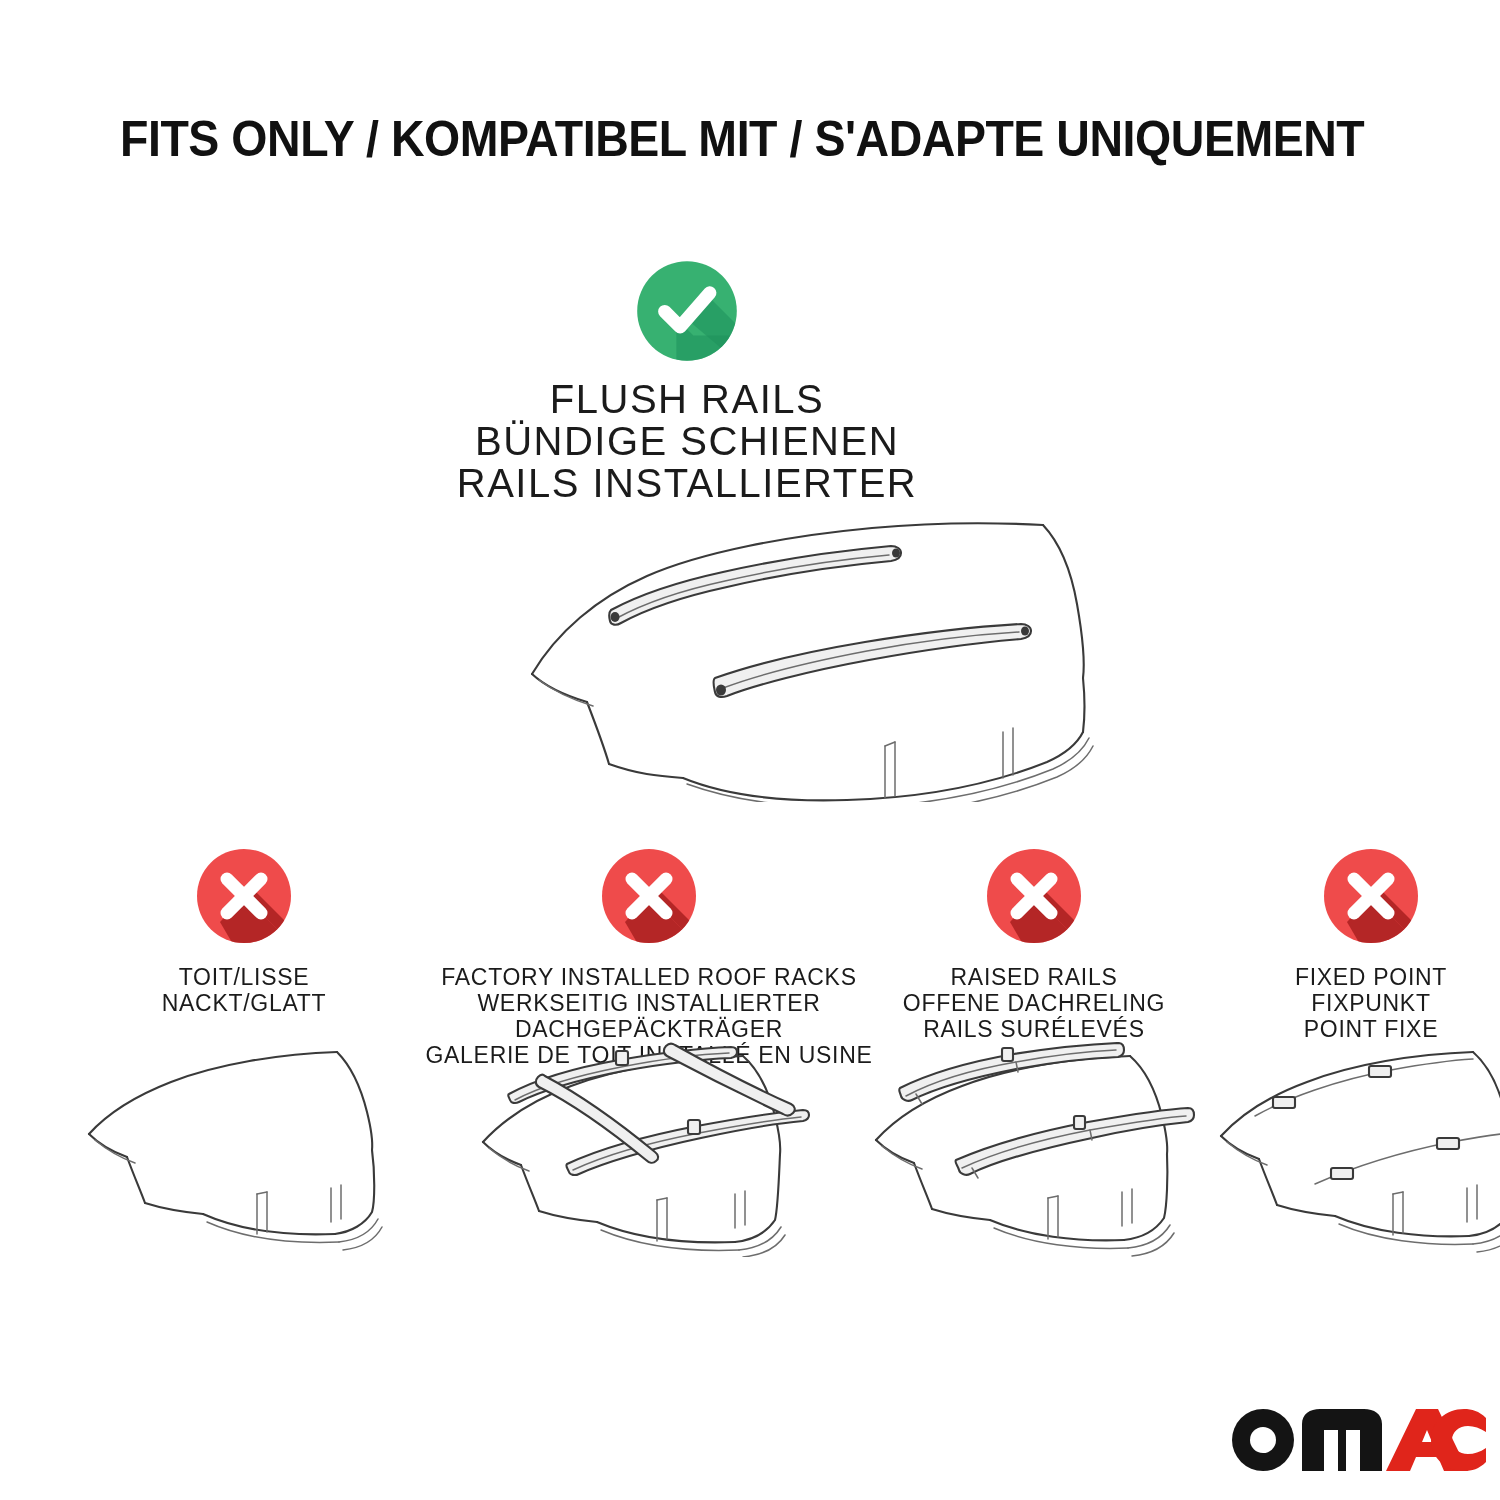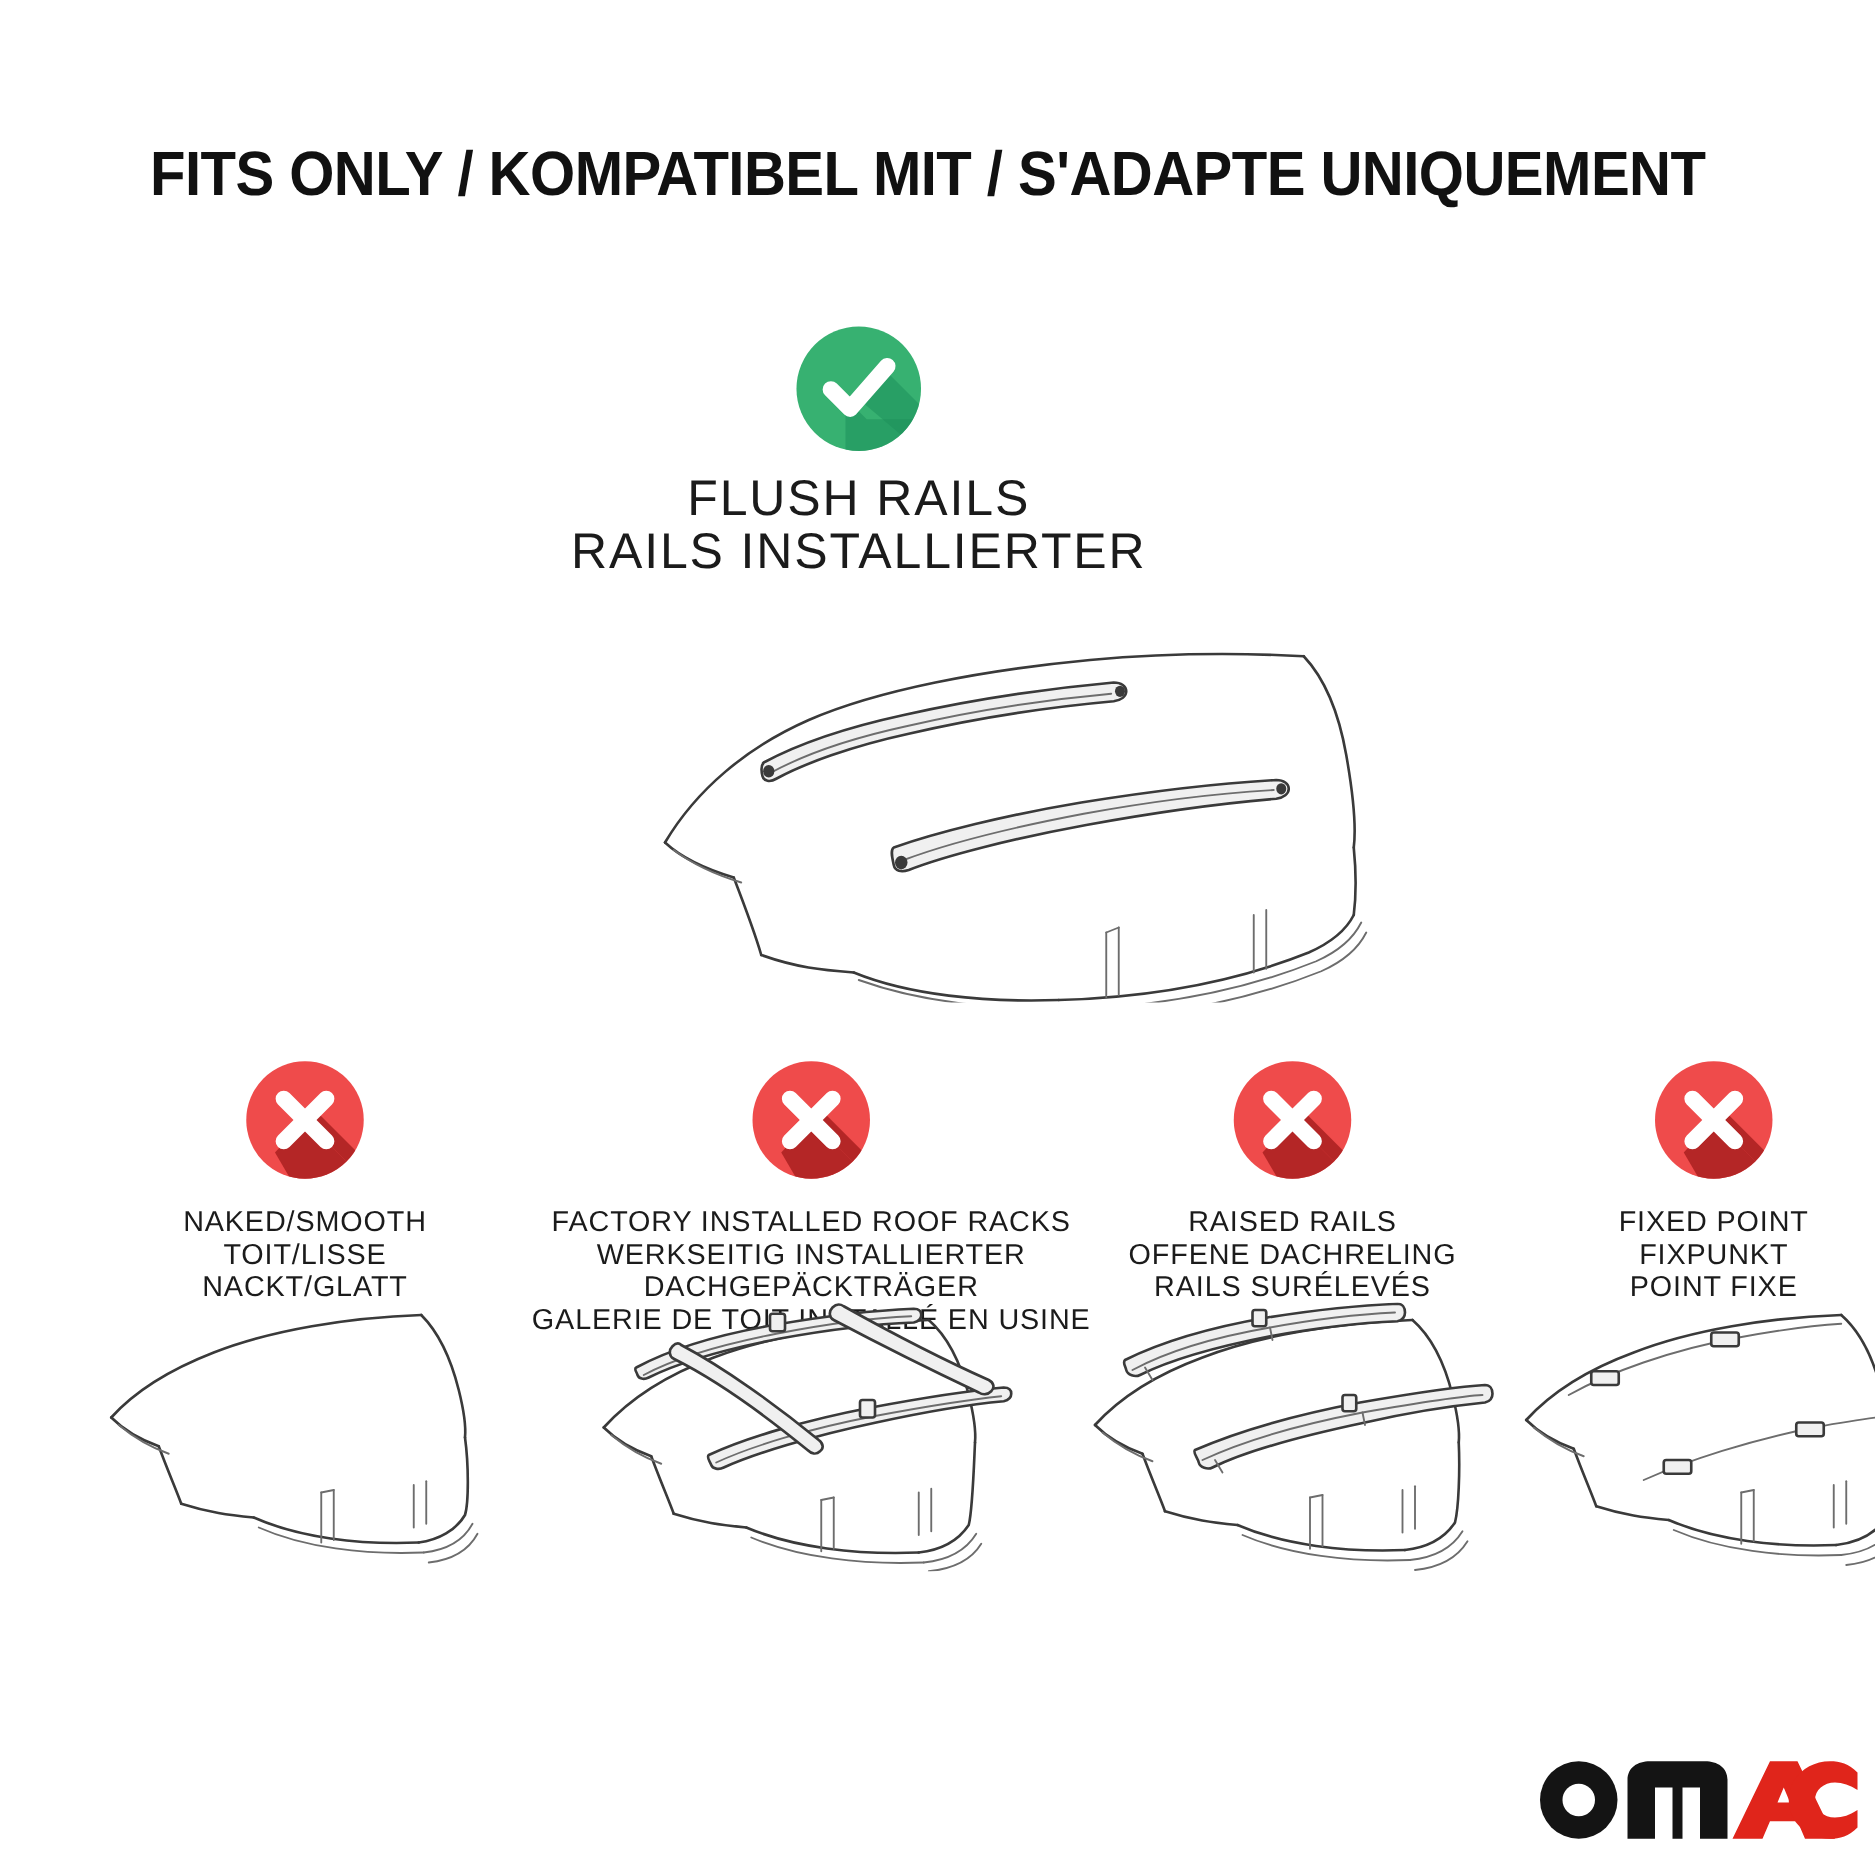--- a/index.html
+++ b/index.html
@@ -126,20 +126,21 @@
       <circle cx="50" cy="50" r="47" fill="#37b171"></circle>
       <g clip-path="url(#heroClip)">
         <path d="M40 57 L56 73 L100 73 L100 100 L40 100 Z" fill="#1d8f5b" opacity="0.55"></path>
         <path d="M68 34 L100 66 L100 100 L55 62 Z" fill="#1d8f5b" opacity="0.55"></path>
       </g>
       <path d="M29 50.5 L43.5 65 L71.5 33" fill="none" stroke="#ffffff" stroke-width="12.5" stroke-linecap="round" stroke-linejoin="round"></path>
     </svg>
 
     <div class="hero-text">
       <div>FLUSH RAILS</div>
+      <div>BÜNDIGE SCHIENEN</div>
       <div>RAILS INSTALLIERTER</div>
     </div>
   </div>
 
   <svg class="hero-car" viewBox="0 0 620 310">
 
     <path class="la" d="M45 182 C70 140 110 106 160 84 C215 60 300 44 385 36 C440 31 500 30 556 33"></path>
     <path class="la" d="M556 33 C572 50 584 78 590 112 C596 146 598 170 596 186"></path>
     <path class="la" d="M45 182 C60 196 80 204 100 210"></path>
 
@@ -193,21 +194,20 @@
           <path d="M50 50 L100 100 L40 100 L26 76 Z" fill="#a51d1d" opacity="0.8"></path>
           <path d="M58 42 L100 84 L100 100 L50 50 Z" fill="#a51d1d" opacity="0.8"></path>
         </g>
         <g clip-path="url(#xClip0)">
           <path d="M37.5 30 L70 62.5 L62.5 70 L30 37.5 Z" fill="#e0e0e0"></path>
         </g>
         <path d="M33 33 L67 67" stroke="#ffffff" stroke-width="13" stroke-linecap="round"></path>
         <path d="M67 33 L33 67" stroke="#ffffff" stroke-width="13" stroke-linecap="round"></path>
       </svg>
       <div class="col-label">
-        <div>NAKED/SMOOTH</div>
         <div>TOIT/LISSE</div>
         <div>NACKT/GLATT</div>
       </div>
       <svg class="col-car" viewBox="0 0 330 215">
         <path class="la" d="M10 92 C28 72 56 54 92 40 C138 22 200 12 258 10"></path>
         <path class="la" d="M258 10 C272 24 282 46 288 70 C292 86 294 98 293 108"></path>
         <path class="la" d="M10 92 C20 102 34 110 48 115"></path>
         <path class="la" d="M48 115 C55 134 62 150 66 161"></path>
         <path class="la" d="M66 161 C88 168 104 170 124 172"></path>
         <path class="la" d="M124 172 C160 188 208 194 256 192"></path>

